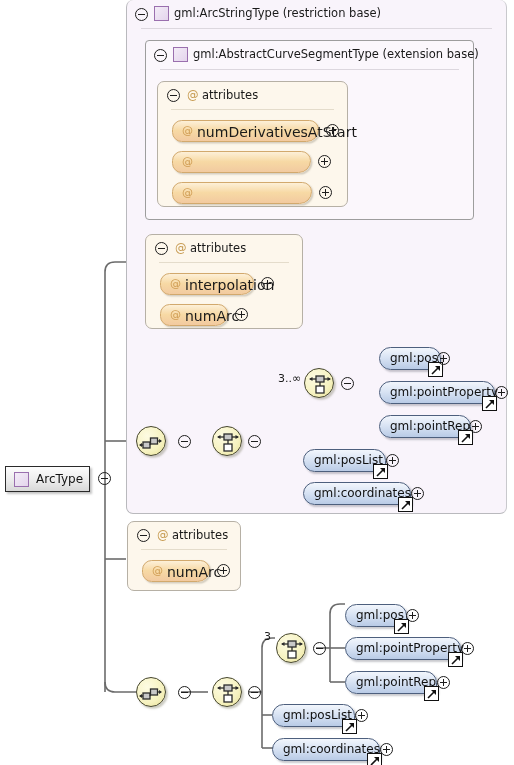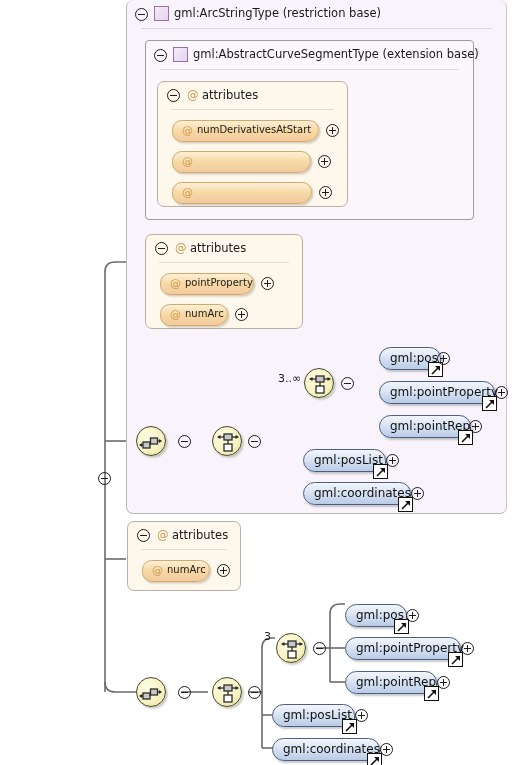--- a/index.html
+++ b/index.html
@@ -76,21 +76,21 @@
 
   
   .attr {
     position:absolute; height:22px;
     background:linear-gradient(to bottom,#fdf0d8 0%,#f7d9a4 48%,#f2caa0 100%);
     border:1px solid #d2a96d;
     border-radius:11px 11px 14px 11px;
     box-shadow:1.5px 1.5px 1.5px rgba(120,110,90,0.30);
   }
   .attr .sig { position:absolute; left:9px; top:3px; font-size:11px; color:#cf9c52; }
-  .attr .nm  { position:absolute; left:24px; top:3px; font-size:10px; color:#1a1a1a; white-space:nowrap; }
+  .attr .nm  { position:absolute; left:24px; top:3px; font-size:14px; color:#1a1a1a; white-space:nowrap; }
 
   
   .plus {
     position:absolute; width:13px; height:13px;
   }
   .plus .ring {
     position:absolute; inset:0; border:1.2px solid #1d1d1d; border-radius:50%;
   }
   .plus .h { position:absolute; left:2.5px; top:5.6px; width:7px; height:1.4px; background:#1d1d1d; }
   .plus .v { position:absolute; left:5.6px; top:2.5px; width:1.4px; height:7px; background:#1d1d1d; }
@@ -269,40 +269,44 @@
           <span class="ring"></span>
             <span class="bar"></span>
         </span>
         <span class="at">@</span>
         <span class="alabel">attributes</span>
       </div>
       <div class="arule"></div>
 
       <div class="attr" style="left:14px; top:38px; width:94px;">
         <span class="sig">@</span>
-        <span class="nm">pointProperty</span>
+        <span class="nm">interpolation</span>
       </div>
       <span class="plus" style="left:115px; top:42px;">
         <span class="ring"></span>
           <span class="h"></span>
           <span class="v"></span>
       </span>
 
       <div class="attr" style="left:14px; top:69px; width:68px;">
         <span class="sig">@</span>
         <span class="nm">numArc</span>
       </div>
       <span class="plus" style="left:89px; top:73px;">
         <span class="ring"></span>
           <span class="h"></span>
           <span class="v"></span>
       </span>
     </div>
   </div>
 
+  <div class="rootbox">
+    <span class="tsq"></span>
+    <span class="rl">ArcType</span>
+  </div>
   <span class="cicon" style="left:98px; top:472px;">
     <span class="ring"></span>
       <span class="bar"></span>
   </span>
 
   <div class="node" style="left:136px; top:426px;">
     <svg width="30" height="30" viewBox="0 0 30 30">
       <g stroke="#2b2b2b" stroke-width="1.3" fill="#c8c8c8">
         <rect x="6" y="15" width="7" height="6"></rect>
         <rect x="13.5" y="11" width="7" height="6"></rect>

